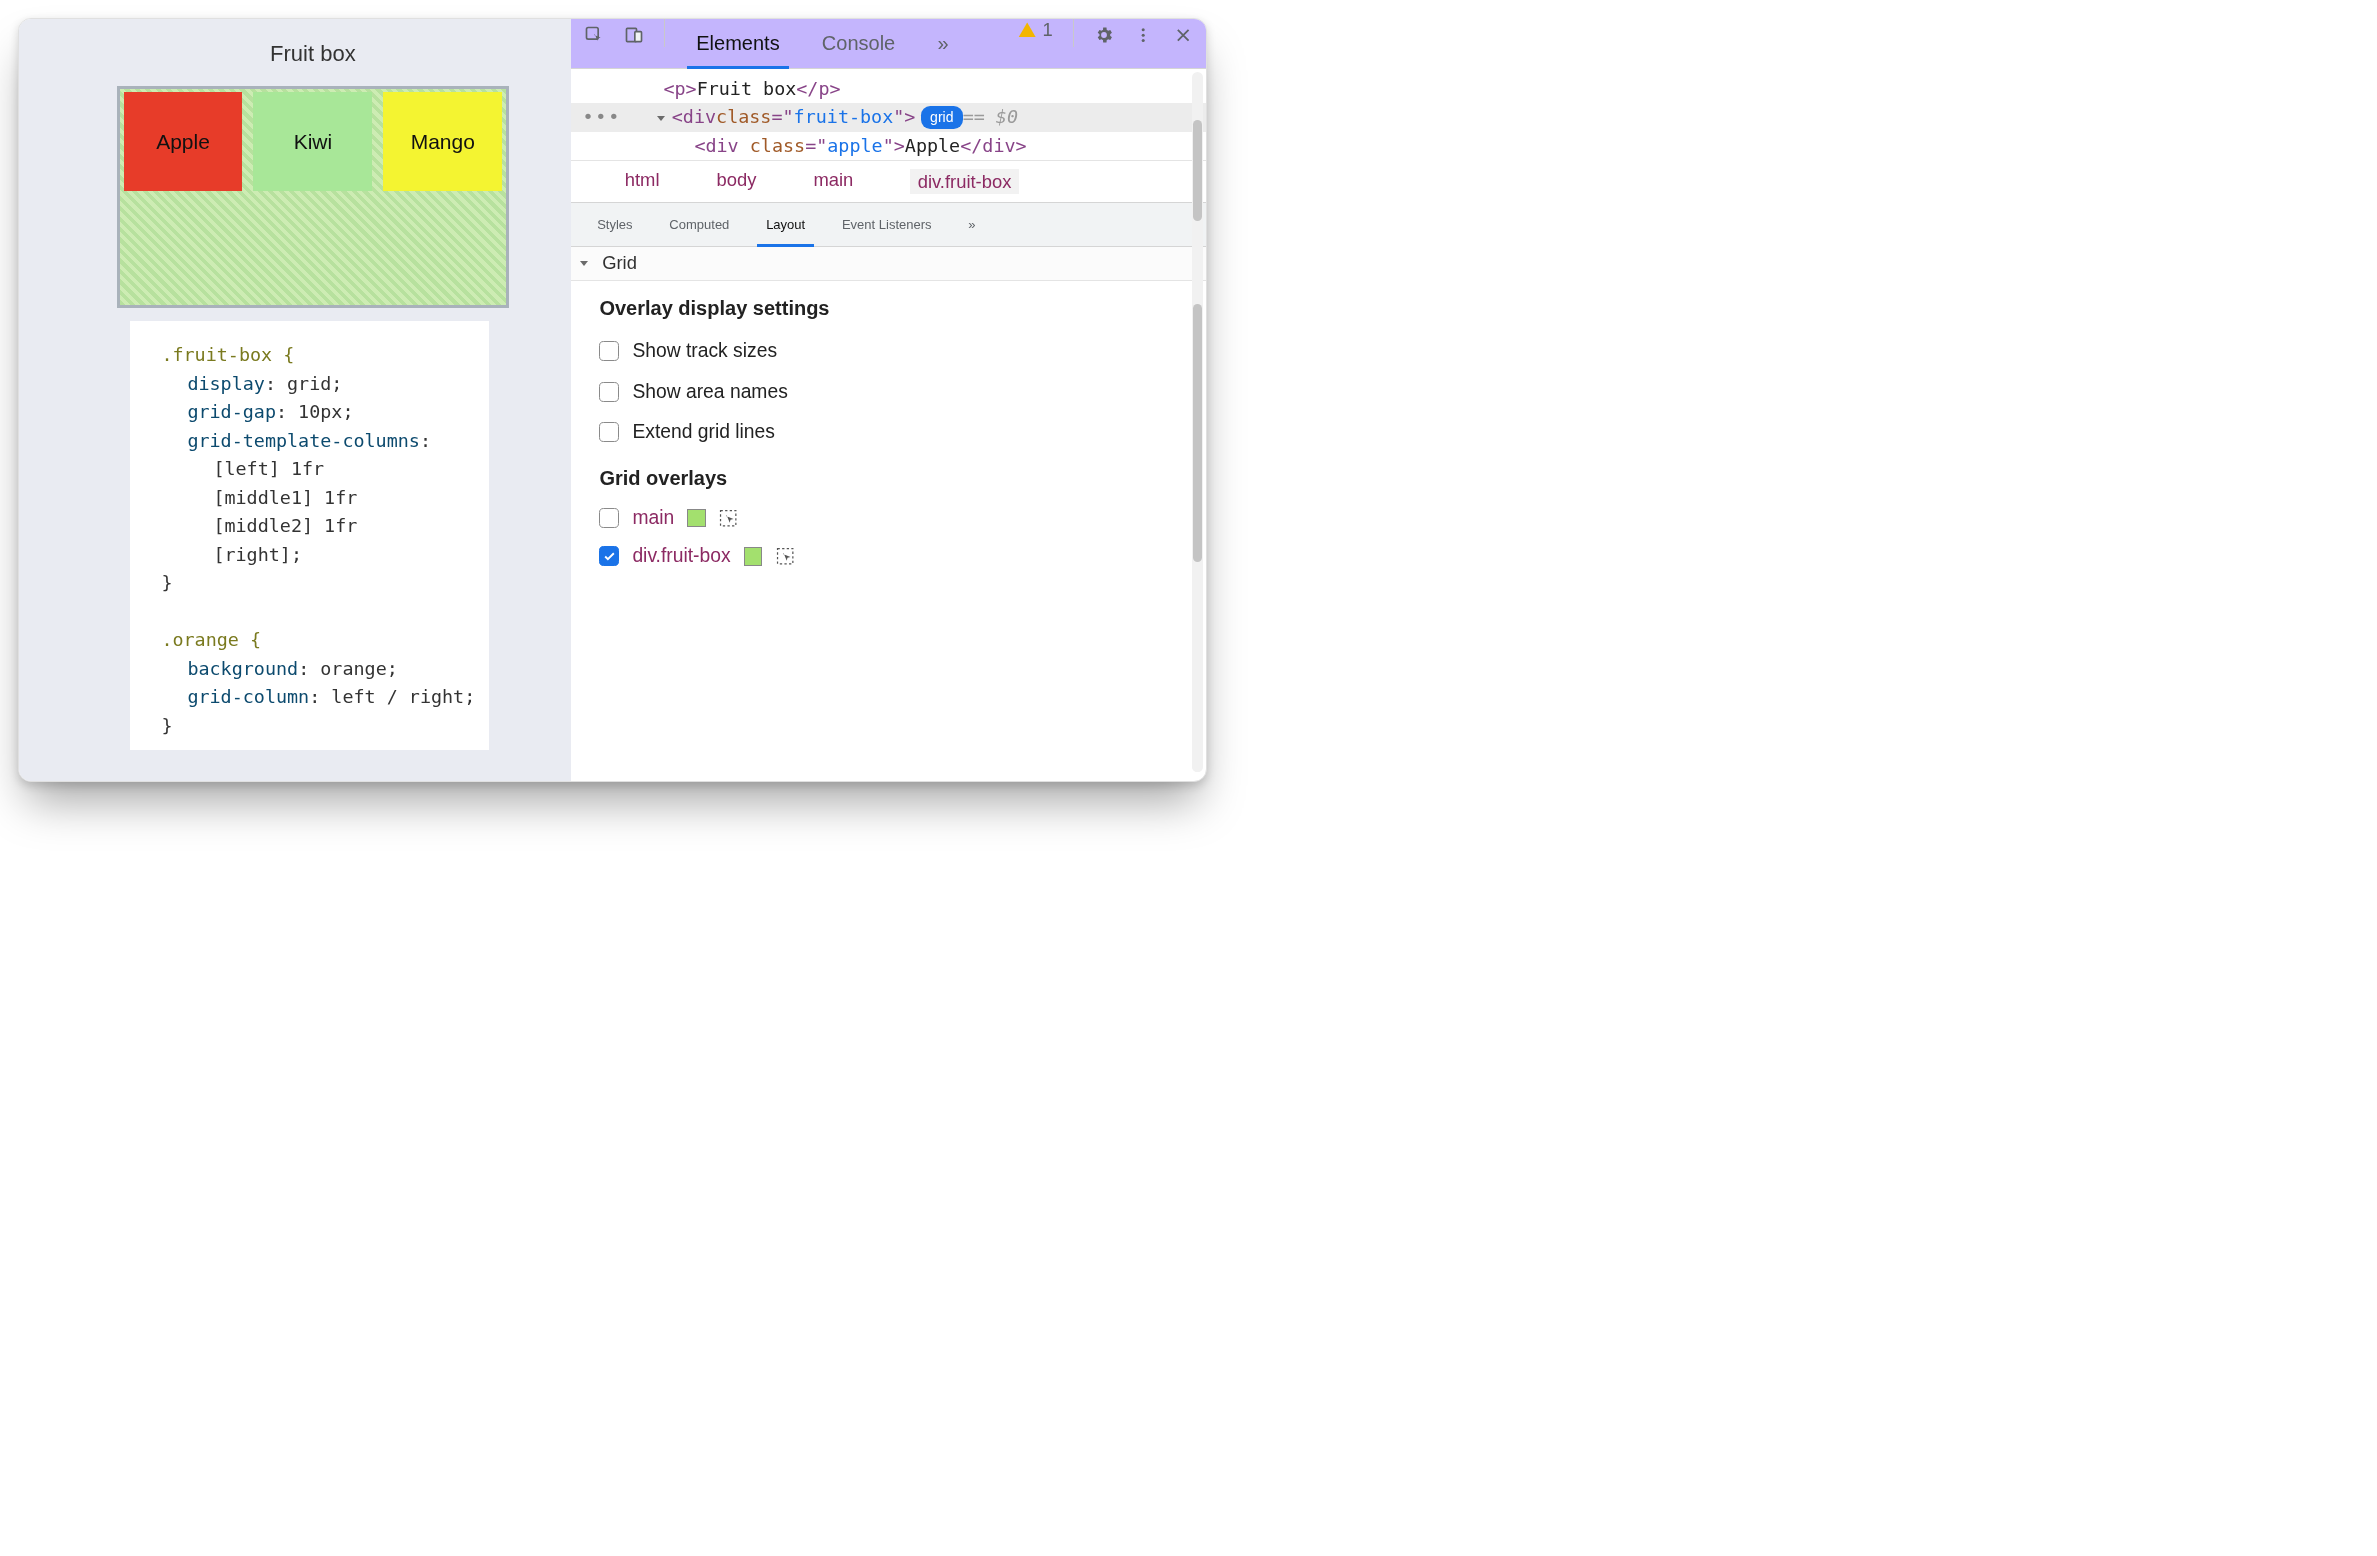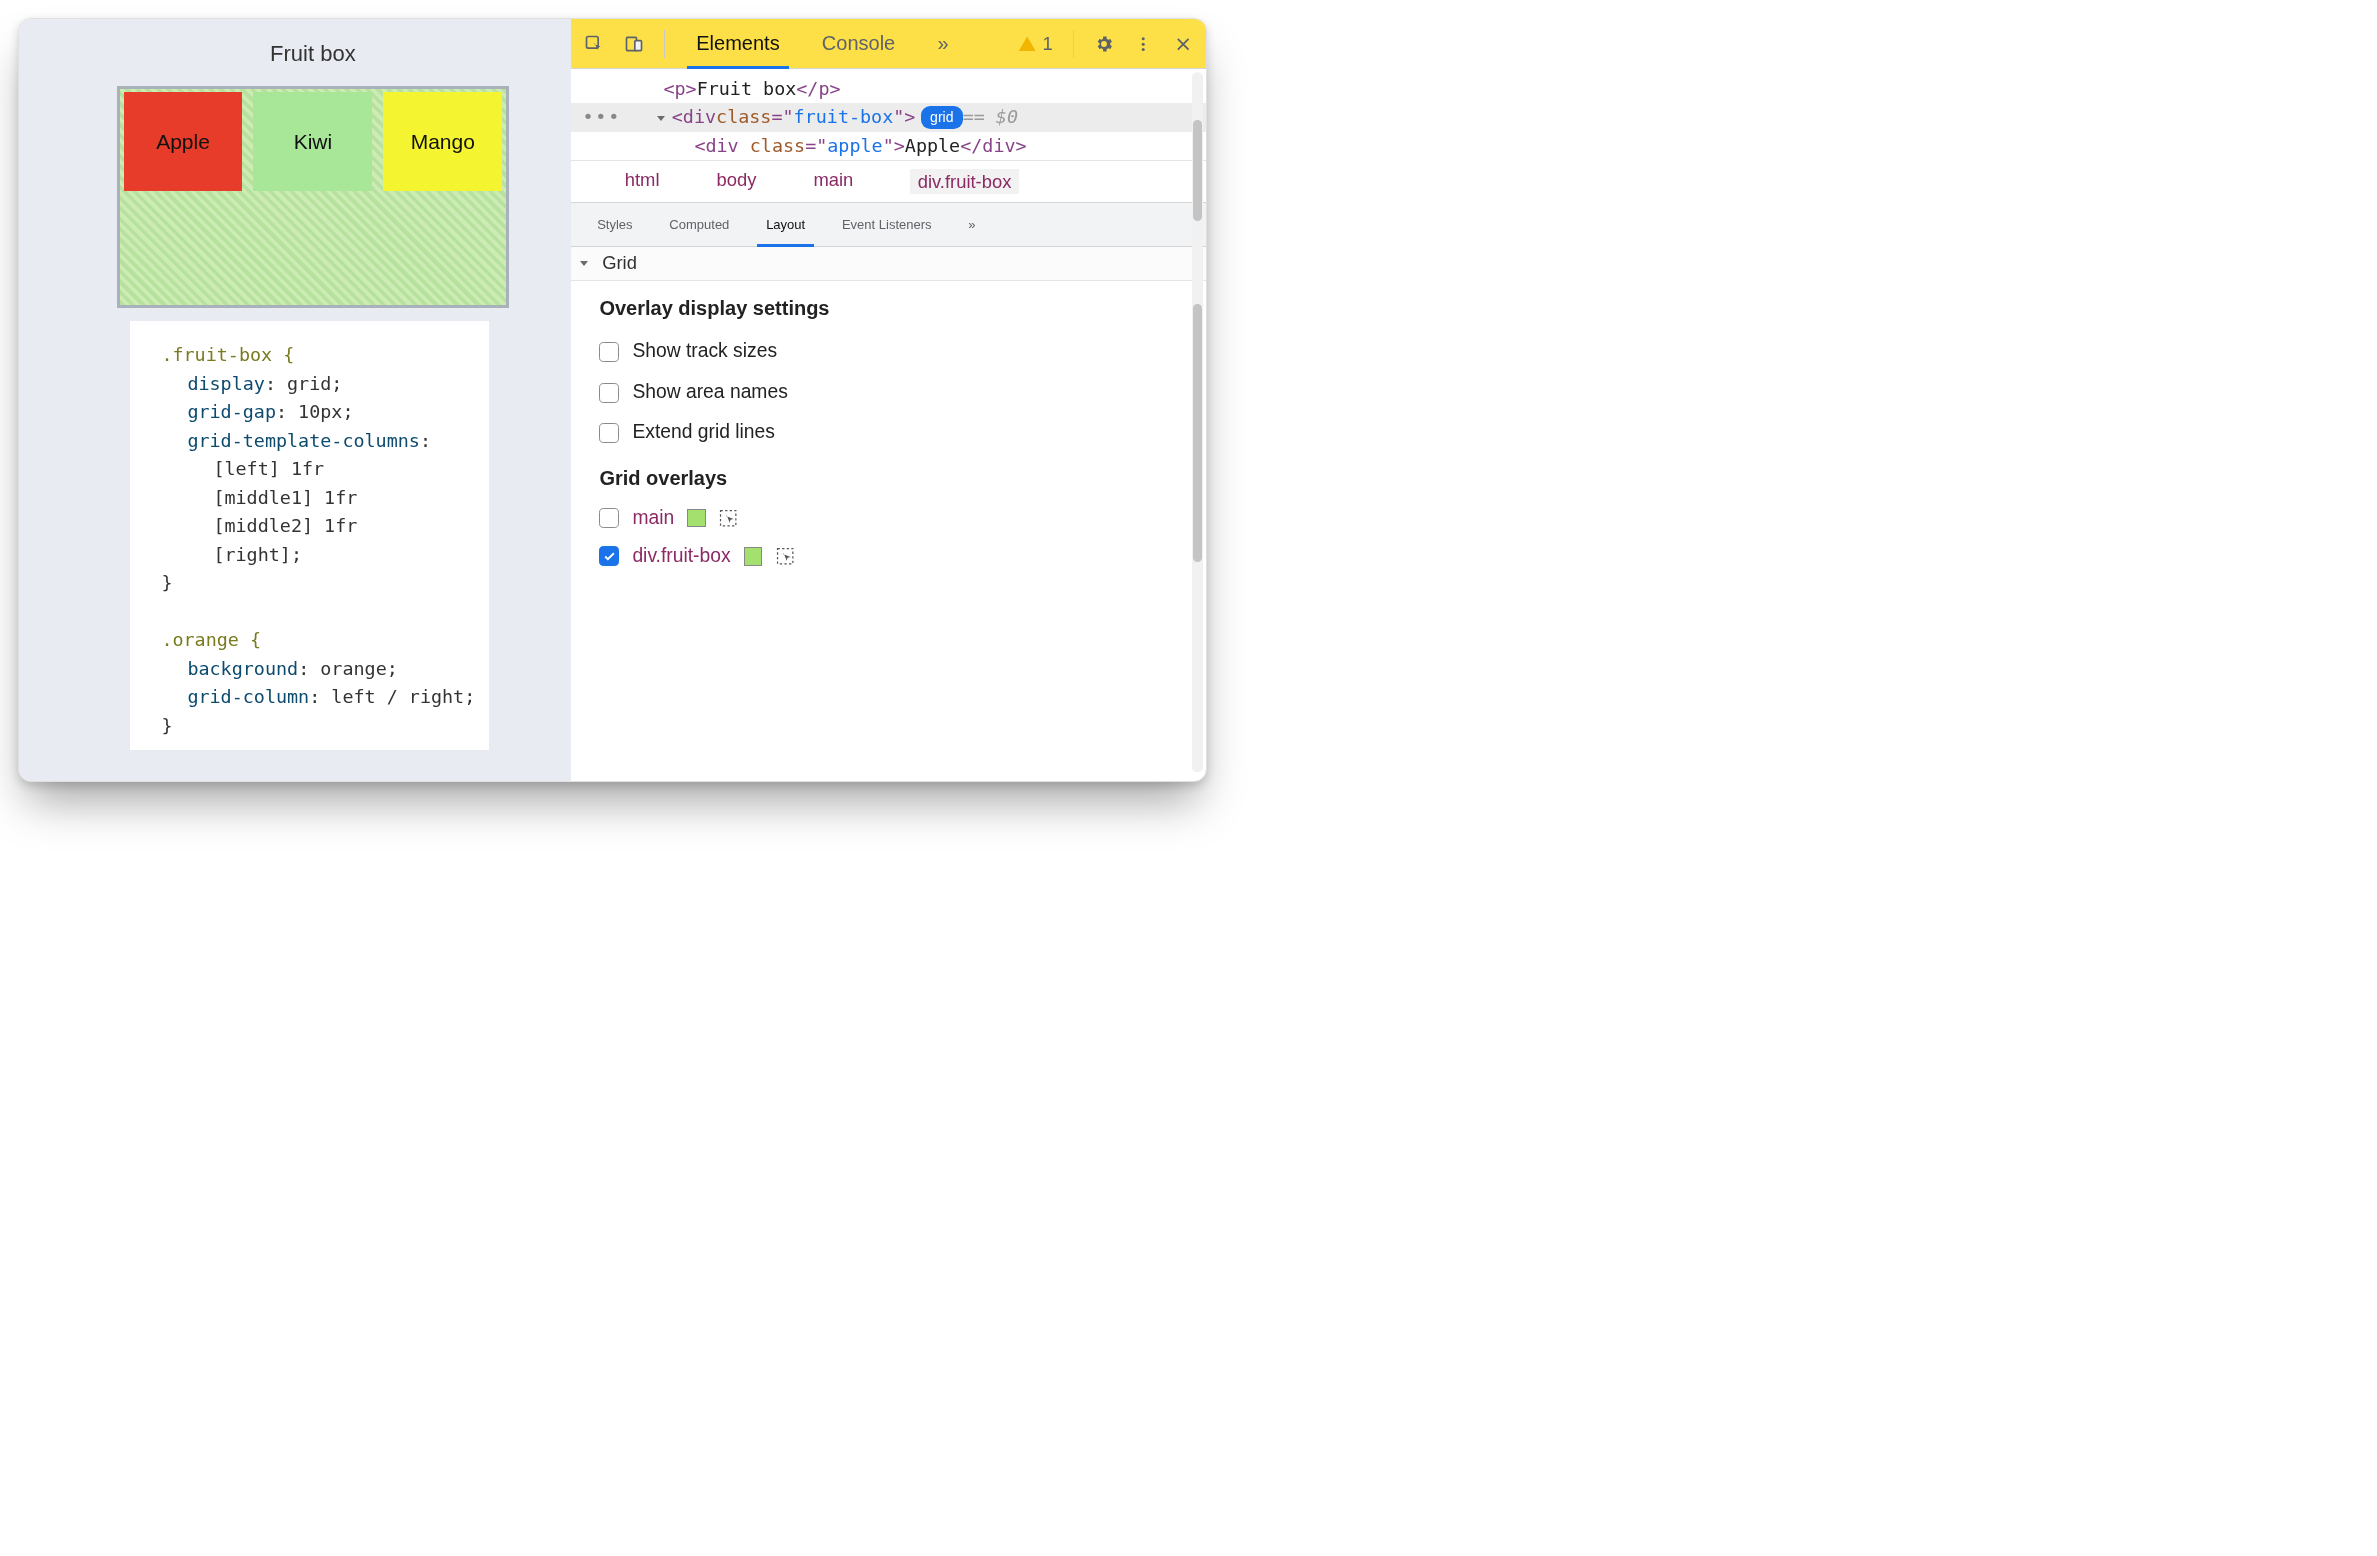--- a/index.html
+++ b/index.html
@@ -84,25 +84,25 @@
   .devtools {
     flex: 1;
     display: flex;
     flex-direction: column;
     font-size: 18.4px;
     color: #303030;
     position: relative;
   }
   .dt-toolbar {
     display: flex;
-    align-items: center;
+    align-items: flex-start;
     height: 50px;
     border-bottom: 0.9px solid #d5d5d5;
     padding: 0 7.4px 0 7.4px;
-    background: #fde047;
+    background: #c4b5fd;
     gap: 9px;
   }
   .icon-btn {
     width: 31px; height: 31px;
     display: flex; align-items:center; justify-content:center;
     color: #5f6368;
     border-radius:3.7px;
   }
   .sep { width:0.9px; height:28px; background:#c9c9c9; margin:0 5.5px;}
   .tab {
@@ -173,21 +173,21 @@
   .layout-body { padding: 16.6px 28px; display:flex; flex-direction:column; gap:24px; overflow:auto; flex:1;}
   .group-title { font-size:20px; font-weight:600; color:#222;}
   .select-row {
     margin-top:13px;
   }
   .fake-select{
     width:249px; height:39px; border:0.9px solid #c8c8c8; border-radius:3.7px;
     background:#fff; display:flex; align-items:center; justify-content:space-between;
     padding:0 11px; font-size:18.4px; color:#222;
   }
-  .check-row { display:flex; align-items:flex-end; gap:13px; font-size:19.3px; color:#222;}
+  .check-row { display:flex; align-items:center; gap:13px; font-size:19.3px; color:#222;}
   .checkbox {
     width:20px; height:20px; border:1.7px solid #8a8a8a; border-radius:4.6px; background:#fff;
     display:flex;align-items:center;justify-content:center;
   }
   .checkbox.checked { background:#1a73e8; border-color:#1a73e8;}
   .checkbox.checked svg { color:#fff;}
   .overlay-row { display:flex; align-items:center; gap:13px; font-size:19.3px;}
   .overlay-row .name { font-family:inherit; color:#8c2a63;}
   .swatch { width:18.4px;height:18.4px; background:#a3e06e; border:0.9px solid #888;}
   .dashed-cursor{

